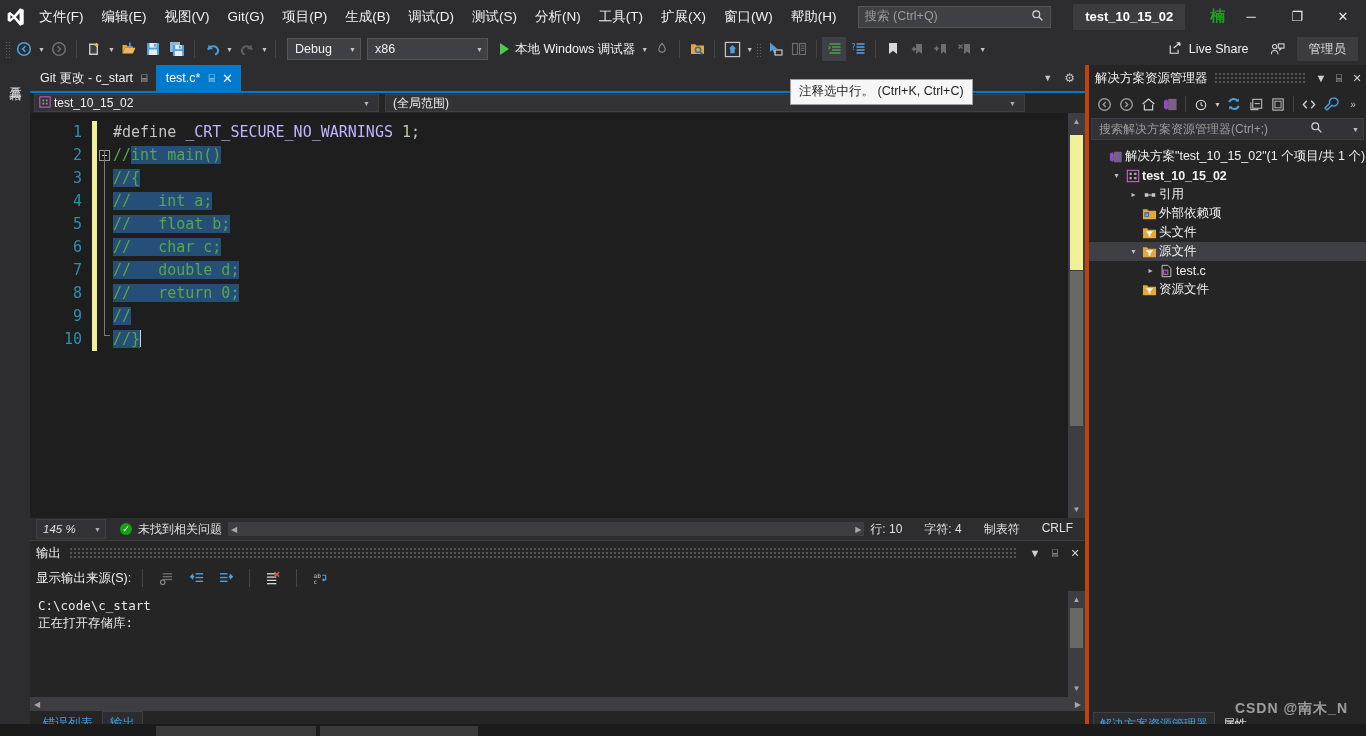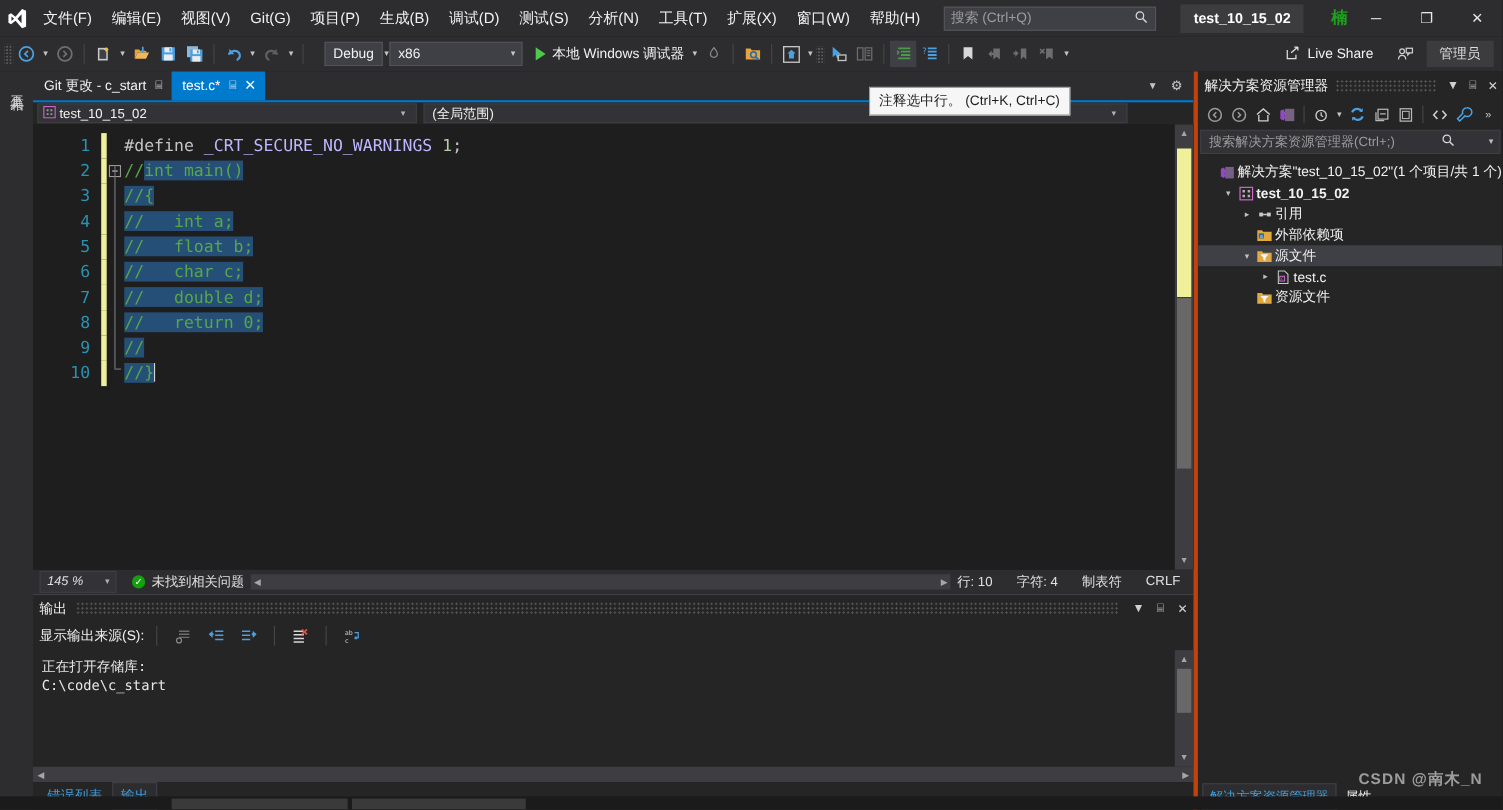--- a/index.html
+++ b/index.html
@@ -285,21 +285,21 @@
     <div class="tb-arrow">▼</div>
     <div class="tb-btn">
       <svg width="17" height="17" viewBox="0 0 16 16">
           <path d="M12 7.5C10 4.5 5.5 4.2 3.6 6.6c-1.6 2-.9 4.6 1.2 5.8" fill="none" stroke="#5f5f5f" stroke-width="1.9" stroke-linecap="round"></path>
           <path d="M11.8 3.2v4.6H7.4z" fill="#5f5f5f"></path>
         </svg>
     </div>
     <div class="tb-arrow">▼</div>
     <div class="tb-sep"></div>
 
-    <div class="combo" style="width:53px;margin-left:14px;">
+    <div class="combo" style="width:74px;margin-left:6px;">
       <span class="cv">Debug</span>
       <span class="ca">▼</span>
     </div>
     <div class="combo" style="width:121px;margin-left:6px;">
       <span class="cv">x86</span>
       <span class="ca">▼</span>
     </div>
 
     <div class="run-btn" style="margin-left:6px;">
       <span class="tri"></span>
@@ -574,22 +574,22 @@
           <span class="tb-btn">
             <svg width="15" height="15" viewBox="0 0 16 16">
                 <text x="0.5" y="7" font-size="6.5" fill="#c5c5c5" font-family="monospace">ab</text>
                 <text x="0.5" y="14" font-size="6.5" fill="#c5c5c5" font-family="monospace">c</text>
                 <path d="M10 4.5h3.5v5h-3l1.3-1.4M10.5 9.5l1.3 1.4" fill="none" stroke="#4ba0e0" stroke-width="1.2"></path>
               </svg>
           </span>
         </div>
         <div class="outbody">
           <div class="outtext">
+            <div>C:\code\c_start</div>
             <div>正在打开存储库:</div>
-            <div>C:\code\c_start</div>
           </div>
           <div class="outvsb">
             <div class="up" style="height:17px;display:flex;align-items:center;justify-content:center;color:#a6a6a6;font-size:8px;">▲</div>
             <div class="thumb"></div>
             <div style="position:absolute;bottom:0;left:0;right:0;height:17px;display:flex;align-items:center;justify-content:center;color:#a6a6a6;font-size:8px;">▼</div>
           </div>
         </div>
         <div class="outhsb">
           <span>◀</span>
           <span>▶</span>
@@ -721,20 +721,30 @@
             <span class="exp"></span>
             <span class="ico">
               <svg width="15" height="14" viewBox="0 0 16 15">
                 <path d="M1 13V2.5h4.5L6.8 4H15v9z" fill="#e0a83d"></path>
                 <rect x="2.5" y="5.5" width="5" height="5" fill="#2b6ca3"></rect>
                 <text x="3.4" y="9.6" font-size="5" fill="#cfe6ff" font-family="monospace">a</text>
               </svg>
             </span>
             <span class="lbl">外部依赖项</span>
           </div>
+          <div class="tnode" style="padding-left: 38px;">
+            <span class="exp"></span>
+            <span class="ico">
+              <svg width="15" height="14" viewBox="0 0 16 15">
+                <path d="M1 13V2.5h4.5L6.8 4H15v9z" fill="#e0a83d"></path>
+                <path d="M4 5.5h8l-3 3.3V12l-2-1.2V8.8z" fill="#f6f6f6"></path>
+              </svg>
+            </span>
+            <span class="lbl">头文件</span>
+          </div>
           <div class="tnode sel" style="padding-left: 38px;">
             <span class="exp">▾</span>
             <span class="ico">
               <svg width="15" height="14" viewBox="0 0 16 15">
                 <path d="M1 13V2.5h4.5L6.8 4H15v9z" fill="#e0a83d"></path>
                 <path d="M4 5.5h8l-3 3.3V12l-2-1.2V8.8z" fill="#f6f6f6"></path>
               </svg>
             </span>
             <span class="lbl">源文件</span>
           </div>

